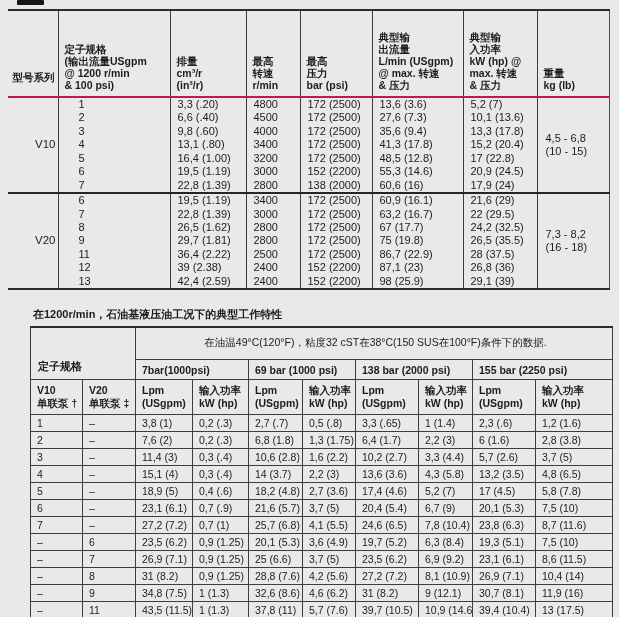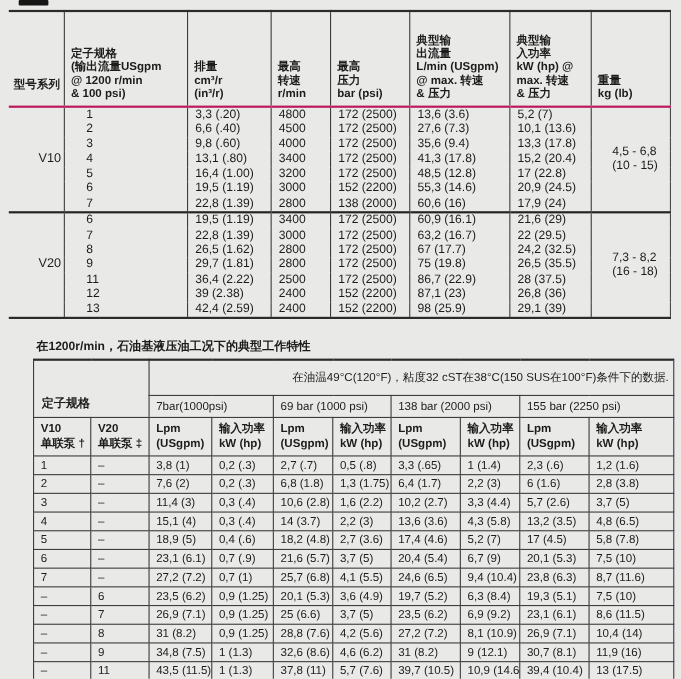--- a/index.html
+++ b/index.html
@@ -23,37 +23,37 @@
   .t1 thead th{
     border-bottom:2px solid #be185d;
     vertical-align:bottom;text-align:left;
     font-size:10.5px;font-weight:bold;line-height:1.14;
     padding:3px 3px 4px 6px;height:70px;
   }
   .t1 thead th.h0{padding-left:3px;padding-bottom:12px;}
   .t1 td{font-size:11px;line-height:1.04;padding:1px 2px 1px 7px;white-space:nowrap;text-align:left;}
   .t1 td.c0{padding-left:20px;}
   .t1 td.model-cell{vertical-align:middle;padding-left:19px;font-size:11.5px;}
-  .t1 td.weight-cell{vertical-align:middle;line-height:1.2;white-space:pre-line;padding-left:19px;}
+  .t1 td.weight-cell{vertical-align:middle;line-height:1.2;white-space:pre-line;padding-left:8px;}
   .t1 tr.group-start td{border-top:2px solid #252525;}
 
   
   .t2-title{margin:17px 0 4px 33px;font-size:11px;font-weight:bold;}
   .t2{margin-left:30px;width:582px;border-top:2px solid #2b2b2b;}
   .t2 th,.t2 td{border:1px solid #3d3d3d;}
   .t2 .stator-cell{
     vertical-align:bottom;text-align:left;font-size:11px;font-weight:bold;
     padding:2px 2px 5px 7px;
   }
   .t2 .note-cell{
-    font-size:10.5px;font-weight:normal;text-align:right;vertical-align:middle;
+    font-size:10.5px;font-weight:normal;text-align:center;vertical-align:middle;
     padding:4px 4px 5px 7px;height:22px;white-space:nowrap;
   }
   .t2 .pgroup{
-    font-size:10.5px;font-weight:normal;text-align:left;vertical-align:middle;
+    font-size:10.5px;font-weight:bold;text-align:left;vertical-align:middle;
     padding:2px 2px 2px 6px;height:15px;white-space:nowrap;
   }
   .t2 .sub{
     font-size:10.5px;font-weight:bold;text-align:left;vertical-align:middle;
     line-height:1.18;padding:3px 2px 4px 6px;height:27px;
   }
   .t2 td{font-size:10.5px;line-height:1.05;padding:2px 1px 2px 6px;height:12px;white-space:nowrap;text-align:left;}
 </style>
 </head>
 <body>
@@ -346,21 +346,21 @@
         <td class="tc9">7,5 (10)</td>
       </tr>
       <tr>
         <td class="tc0">7</td>
         <td class="tc1">–</td>
         <td class="tc2">27,2 (7.2)</td>
         <td class="tc3">0,7 (1)</td>
         <td class="tc4">25,7 (6.8)</td>
         <td class="tc5">4,1 (5.5)</td>
         <td class="tc6">24,6 (6.5)</td>
-        <td class="tc7">9,4 (10.4)</td>
+        <td class="tc7">7,8 (10.4)</td>
         <td class="tc8">23,8 (6.3)</td>
         <td class="tc9">8,7 (11.6)</td>
       </tr>
       <tr>
         <td class="tc0">–</td>
         <td class="tc1">6</td>
         <td class="tc2">23,5 (6.2)</td>
         <td class="tc3">0,9 (1.25)</td>
         <td class="tc4">20,1 (5.3)</td>
         <td class="tc5">3,6 (4.9)</td>

